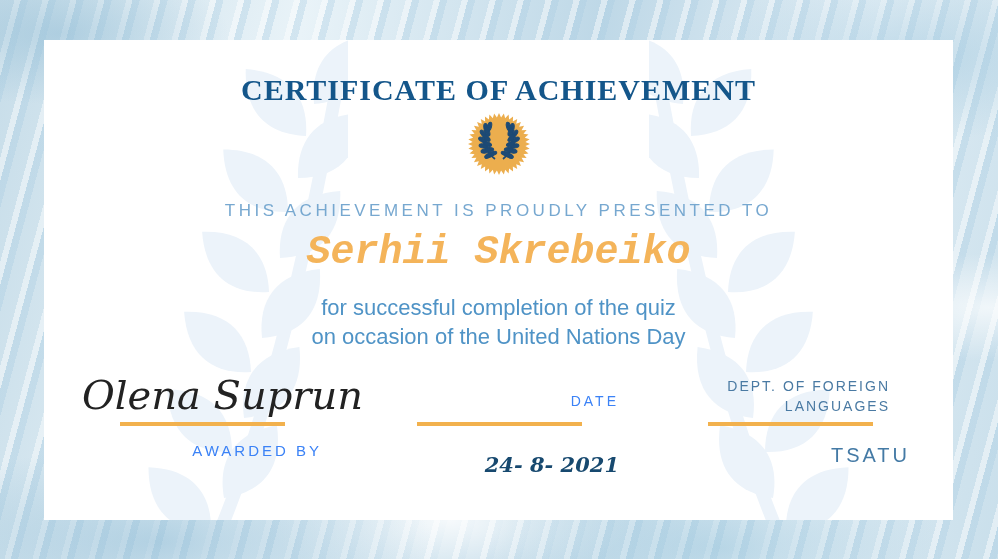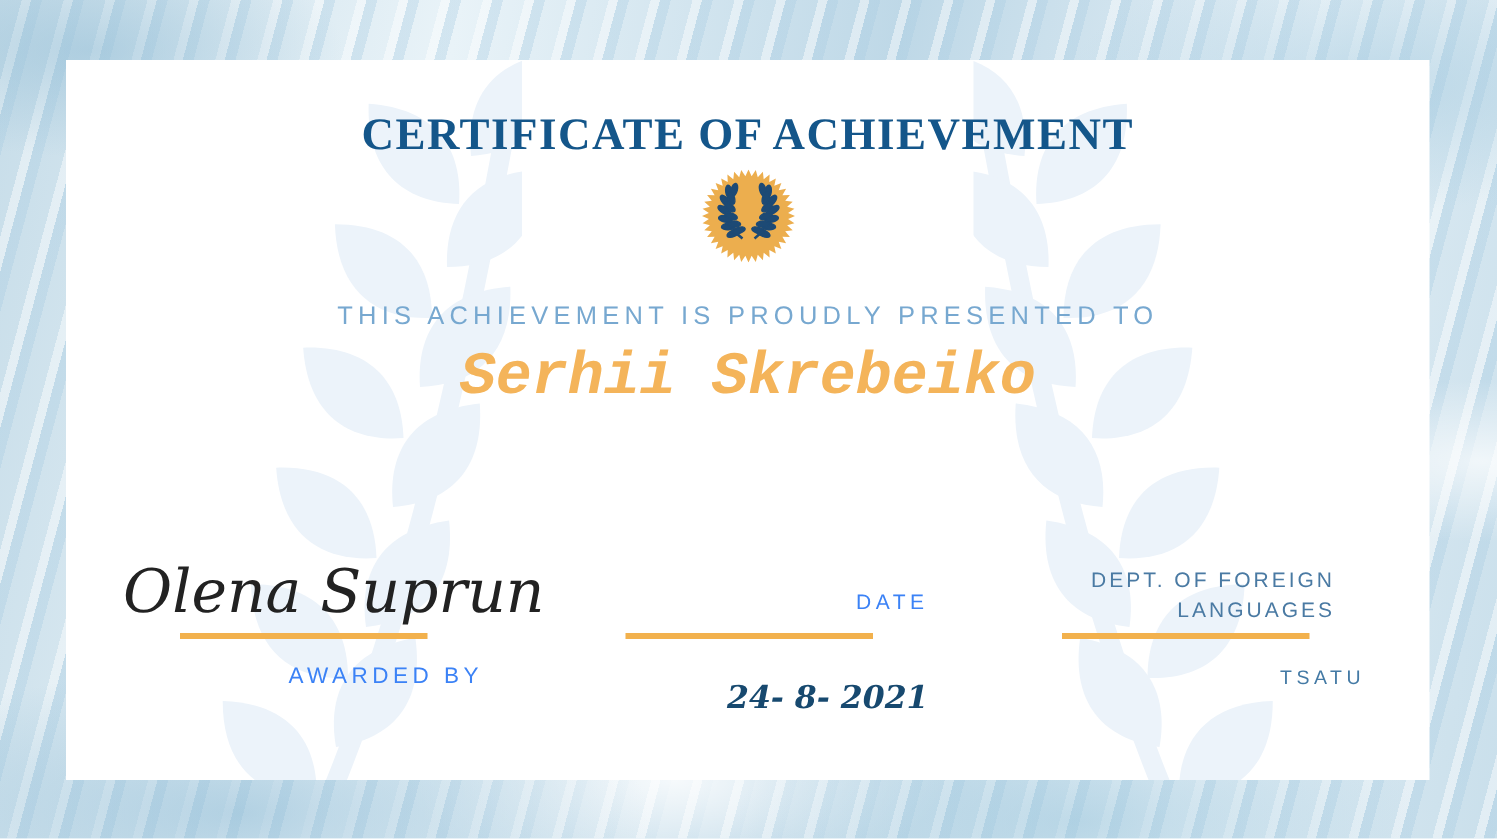--- a/index.html
+++ b/index.html
@@ -70,21 +70,21 @@
   .date-value{
     margin-top:26px;font-family:"DejaVu Serif",serif;font-style:italic;
     font-weight:700;font-size:21px;color:#17496F;
   }
   .col-right{left:626px;top:336px;}
   .issuer-label{
     font-size:14px;letter-spacing:2px;color:#4A7AA3;line-height:20px;
     height:40px;width:200px;margin:0 auto 6px;
   }
   .issuer-value{
-    margin-top:18px;font-size:13px;letter-spacing:3px;color:#447AA5;
+    margin-top:18px;font-size:20px;letter-spacing:3px;color:#447AA5;
   }
   .hidden-defs{position:absolute;width:0;height:0;}
 </style>
 </head>
 <body>
 
 <svg class="hidden-defs" aria-hidden="true">
   <defs>
     <path id="petal" d="M0,0 C-27,-26 -31,-58 0,-90 C31,-58 27,-26 0,0 Z"></path>
   </defs>
@@ -167,20 +167,24 @@
               <ellipse cx="0" cy="0" rx="2" ry="4.3" transform="translate(24.6,40.6) rotate(-108)"></ellipse>
             </g>
           </g>
         </svg>
       </div>
 
       <div class="presented">THIS ACHIEVEMENT IS PROUDLY PRESENTED TO</div>
 
       <div class="name">Serhii Skrebeiko</div>
 
+      <div class="desc">
+        <div>for successful completion of the quiz</div>
+        <div>on occasion of the United Nations Day</div>
+      </div>
     </div>
 
     <div class="col col-left">
       <div class="signature">Olena Suprun</div>
       <div class="goldline"></div>
       <div class="awarded-label">AWARDED BY</div>
     </div>
 
     <div class="col col-center">
       <div class="date-label">DATE</div>

